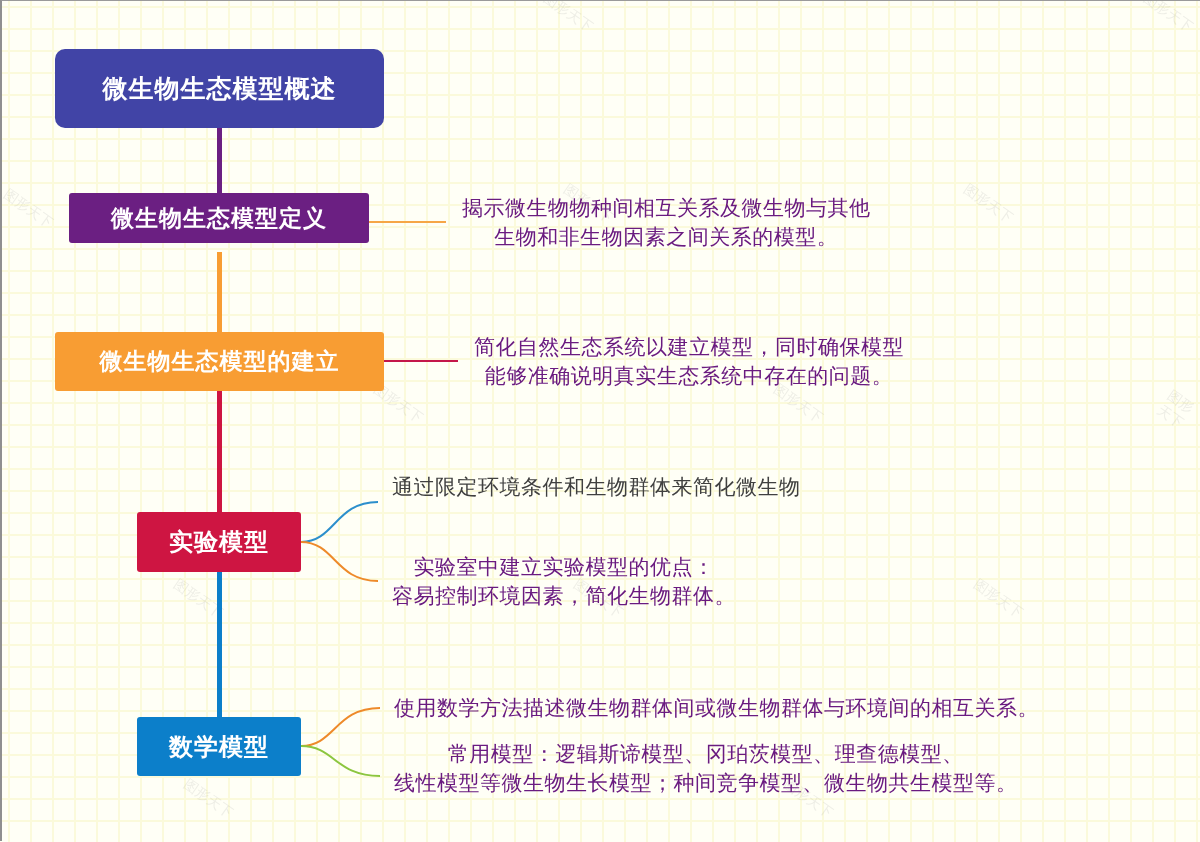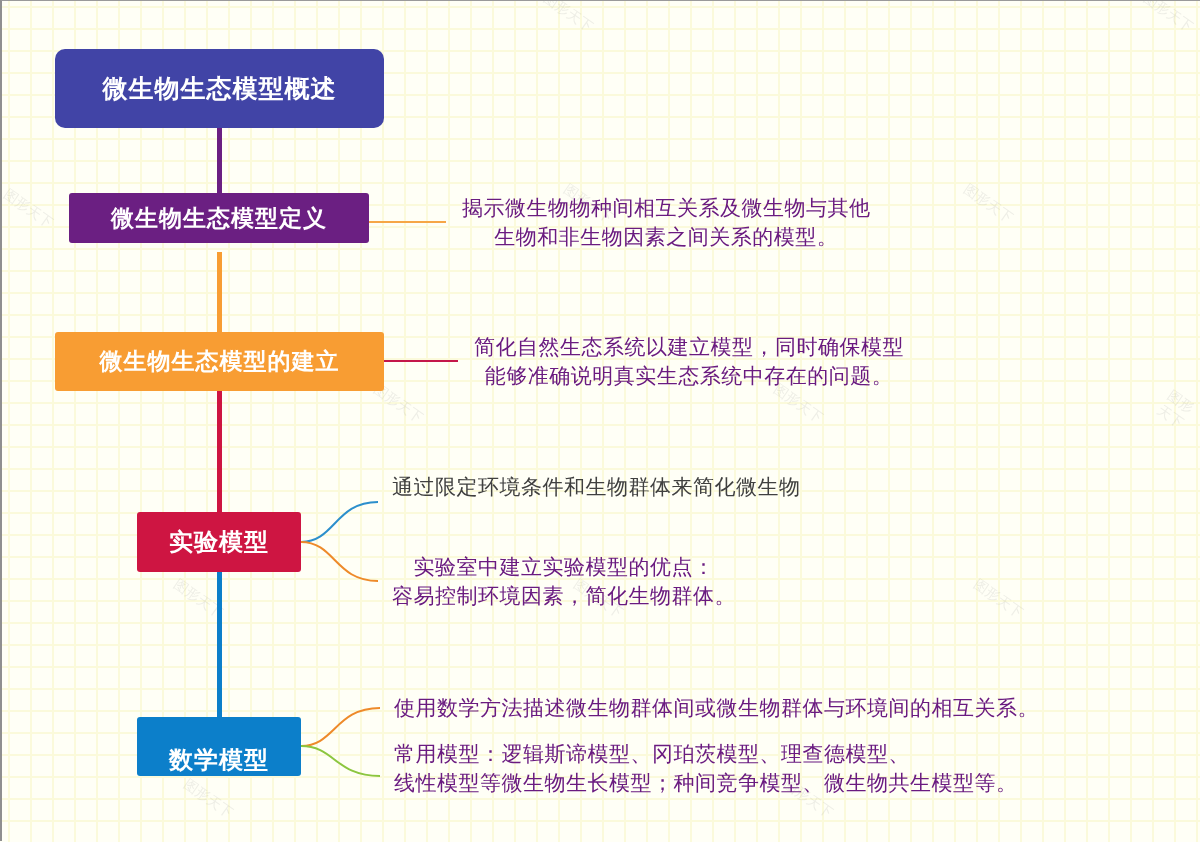--- a/index.html
+++ b/index.html
@@ -21,21 +21,21 @@
   .node {
     position: absolute; color: #ffffff; font-weight: bold;
     display: flex; align-items: center; justify-content: center;
     border-radius: 3px; letter-spacing: 1px; white-space: nowrap;
     box-sizing: border-box;
   }
   .root { left: 55px; top: 49px; width: 329px; height: 79px; border-radius: 10px; font-size: 25px; }
   .n-def { left: 69px; top: 193px; width: 300px; height: 50px; font-size: 23px; }
   .n-build { left: 55px; top: 332px; width: 329px; height: 59px; font-size: 23px; }
   .n-exp { left: 137px; top: 512px; width: 164px; height: 60px; font-size: 24px; }
-  .n-math { left: 137px; top: 717px; width: 164px; height: 59px; font-size: 24px; align-items: flex-end; }
+  .n-math { left: 137px; top: 717px; width: 164px; height: 59px; font-size: 24px; }
   .spine { position: absolute; width: 5px; left: 217px; }
   .leaf {
     position: absolute; font-family: "DejaVu Serif", "Liberation Serif", serif;
     font-size: 21px; line-height: 29px; white-space: nowrap; letter-spacing: 0.5px; padding-left: 12px;
   }
   .leaf span { display: block; }
   svg.links { position: absolute; left: 0; top: 0; width: 1200px; height: 842px; pointer-events: none; }
   .wm {
     position: absolute; color: rgba(160,160,160,0.18); font-size: 14px; transform: rotate(35deg);
     pointer-events: none;
@@ -104,16 +104,16 @@
   <span>实验室中建立实验模型的优点：</span>
   <span>容易控制环境因素，简化生物群体。</span>
 </div>
 
 <div class="node n-math" style="background:#0c7fca">
   <span>数学模型</span>
 </div>
 <div class="leaf" style="left:382px;top:694px;color:#6a1b80">
   <span>使用数学方法描述微生物群体间或微生物群体与环境间的相互关系。</span>
 </div>
-<div class="leaf" style="left:382px;top:740px;color:#6a1b80;">
+<div class="leaf" style="left:382px;top:740px;color:#6a1b80;text-align:center">
   <span>常用模型：逻辑斯谛模型、冈珀茨模型、理查德模型、</span>
   <span>线性模型等微生物生长模型；种间竞争模型、微生物共生模型等。</span>
 </div>
 
 </body></html>

